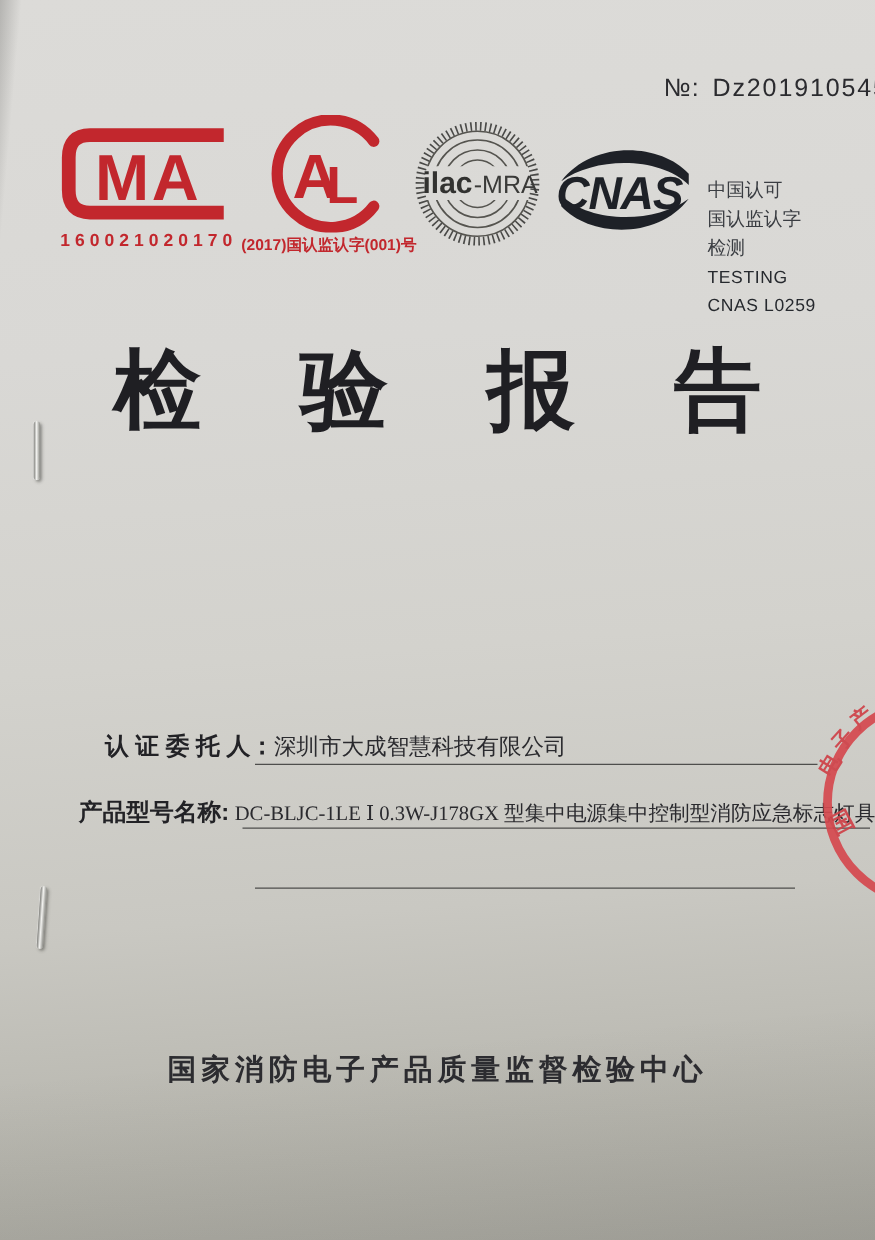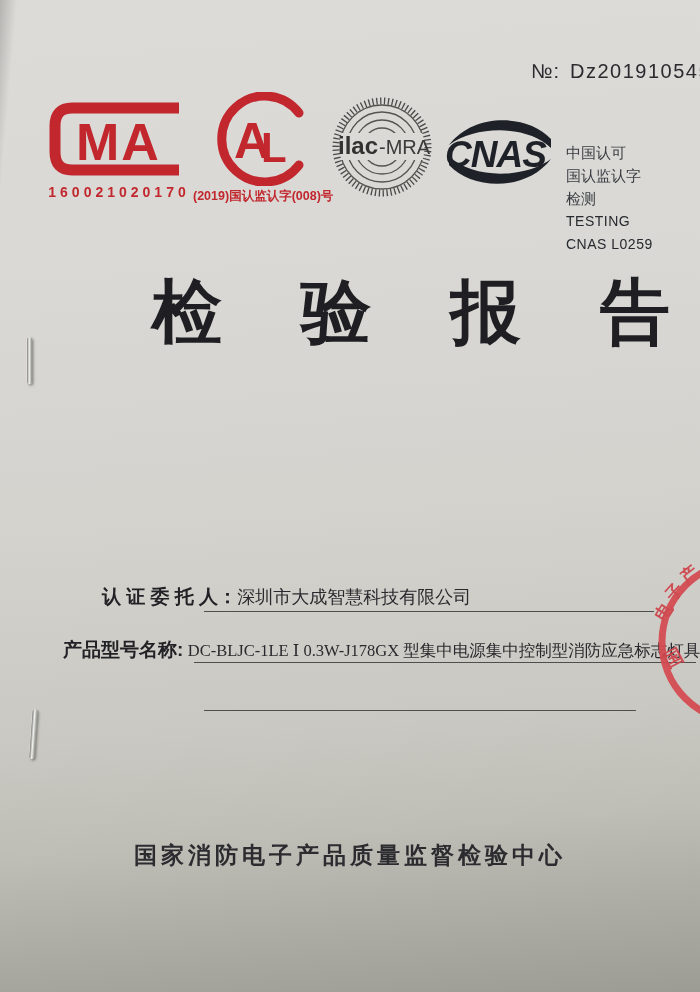--- a/index.html
+++ b/index.html
@@ -25,21 +25,21 @@
   
   .report-no{left:531px;top:60px;font-size:20px;letter-spacing:1px;color:#2b2b2f;}
   .report-no .num{margin-left:10px;letter-spacing:1.5px;}
   .mark-caption{color:#c2272d;font-weight:bold;text-align:center;white-space:nowrap;}
   .cma-number{left:46px;top:184px;width:146px;font-size:14px;letter-spacing:4px;}
   .cal-caption{left:193px;top:188px;width:134px;font-size:12.5px;letter-spacing:0;}
   .cnas-lines{left:566px;top:93px;line-height:23px;font-size:15px;color:#3a3d42;margin-top:48px;}
   .cnas-lines .en{font-weight:normal;font-size:14px;color:#26292e;letter-spacing:.5px;}
   
   .title{
-    left:0;top:266px;width:700px;text-align:right;
+    left:0;top:266px;width:700px;text-align:center;
     font-size:70px;font-weight:800;letter-spacing:30px;text-indent:30px;
     color:#1f1f23;white-space:nowrap;
   }
   
   .field{position:absolute;white-space:nowrap;}
   .field .lbl{font-weight:bold;font-size:19px;color:#222226;}
   .field .val{font-size:18px;color:#2a2a2e;font-family:"Liberation Serif","DejaVu Serif",serif;}
   .field-2 .val{font-size:16.5px;}
   .rule{position:absolute;height:1px;background:#4e4e4c;}
   
@@ -66,21 +66,21 @@
     <path d="M131 10 H24 Q7 10 7 28 V54 Q7 72 24 72 H131" fill="none" stroke="#c2272d" stroke-width="11" stroke-linecap="butt"></path>
     <text x="28" y="62" font-size="52" font-weight="bold" fill="#c2272d" letter-spacing="2">MA</text>
   </svg>
   <div class="abs mark-caption cma-number">160021020170</div>
 
   <svg class="abs" style="left:211px;top:92px;" width="102" height="94" viewBox="0 0 102 94">
     <path d="M88 21 A43 43 0 1 0 88 73" fill="none" stroke="#c2272d" stroke-width="9" stroke-linecap="round"></path>
     <text x="23" y="66" font-size="50" font-weight="bold" fill="#c2272d">A</text>
     <text x="50" y="70" font-size="42" font-weight="bold" fill="#c2272d">L</text>
   </svg>
-  <div class="abs mark-caption cal-caption">(2019)国认监认字(008)号</div>
+  <div class="abs mark-caption cal-caption">(2017)国认监认字(001)号</div>
 
   <svg class="abs" style="left:331px;top:96px;" width="102" height="102" viewBox="0 0 102 102">
     <defs>
       <clipPath id="ilacBands">
         <rect x="0" y="0" width="102" height="37"></rect>
         <rect x="0" y="64" width="102" height="38"></rect>
       </clipPath>
     </defs>
     <circle cx="51" cy="51" r="46" fill="none" stroke="#4a4a48" stroke-width="7" stroke-dasharray="1.3 2.6"></circle>
     <g clip-path="url(#ilacBands)" stroke="#55544f" stroke-width="1.3" fill="none">
@@ -103,21 +103,21 @@
   <div class="abs cnas-lines">
     <div>中国认可</div>
     <div>国认监认字</div>
     <div>检测</div>
     <div class="en">TESTING</div>
     <div class="en">CNAS L0259</div>
   </div>
 
   <div class="abs title">检 验 报 告</div>
 
-  <div class="field" style="left:84px;top:584px;margin-left:18px;">
+  <div class="field" style="left:84px;top:584px;">
     <span class="lbl">认 证 委 托 人：</span><span class="val">深圳市大成智慧科技有限公司</span>
   </div>
   <div class="rule" style="left:204px;top:611px;width:450px;"></div>
 
   <div class="field field-2" style="left:63px;top:637px;">
     <span class="lbl">产品型号名称:</span> <span class="val">DC-BLJC-1LE Ⅰ 0.3W-J178GX 型集中电源集中控制型消防应急标志灯具</span>
   </div>
   <div class="rule" style="left:194px;top:662px;width:502px;"></div>
 
   <div class="rule" style="left:204px;top:710px;width:432px;"></div>

